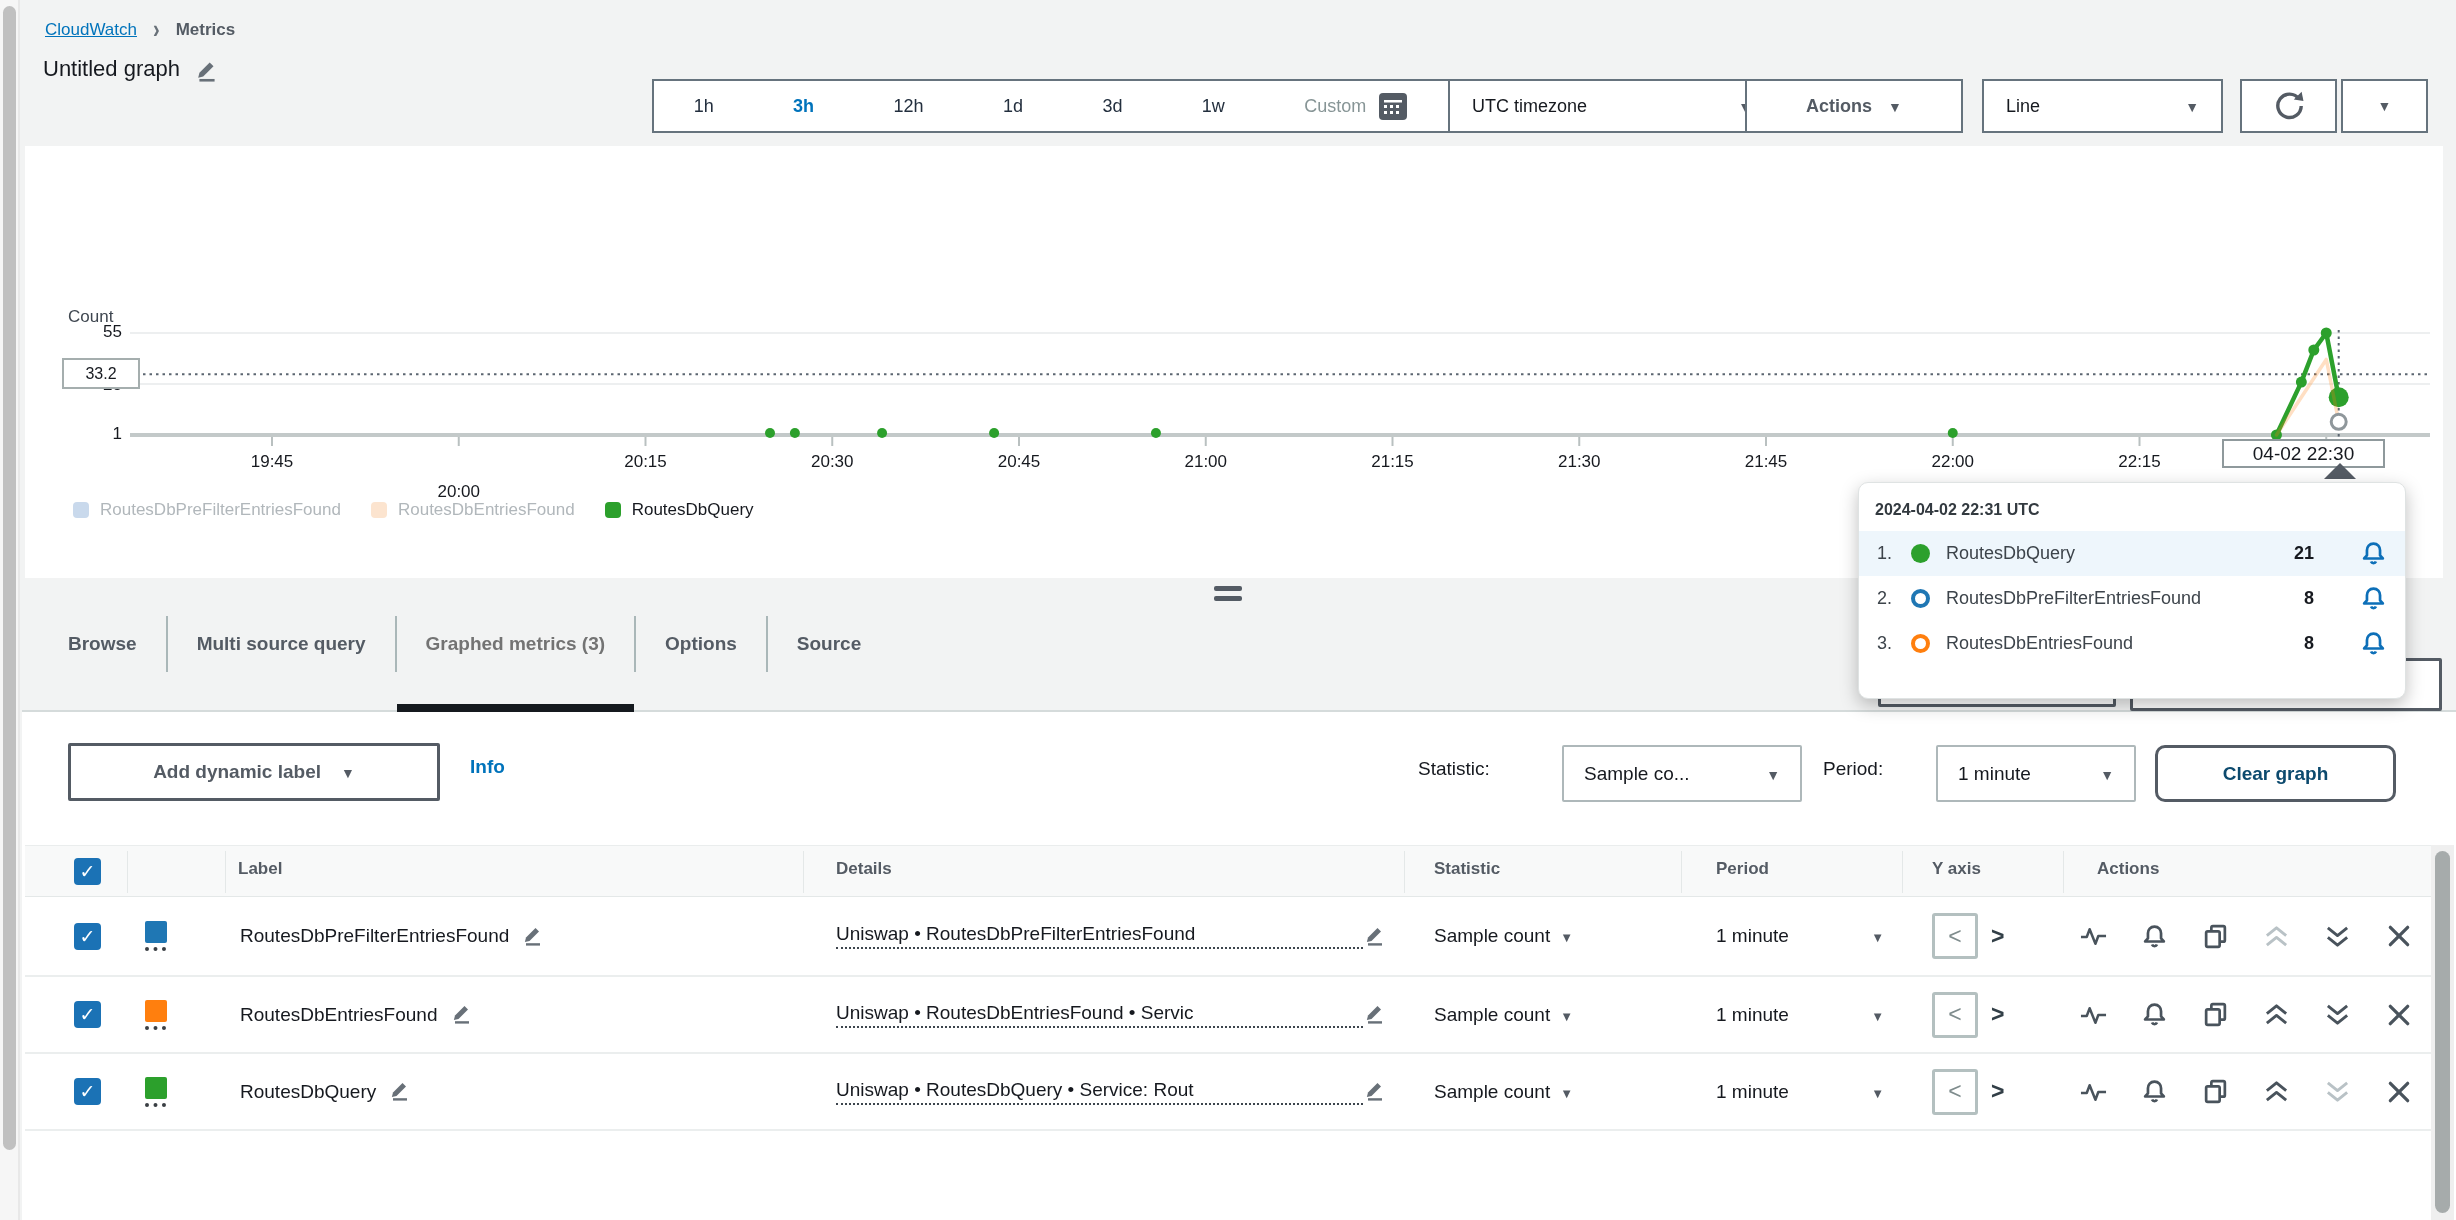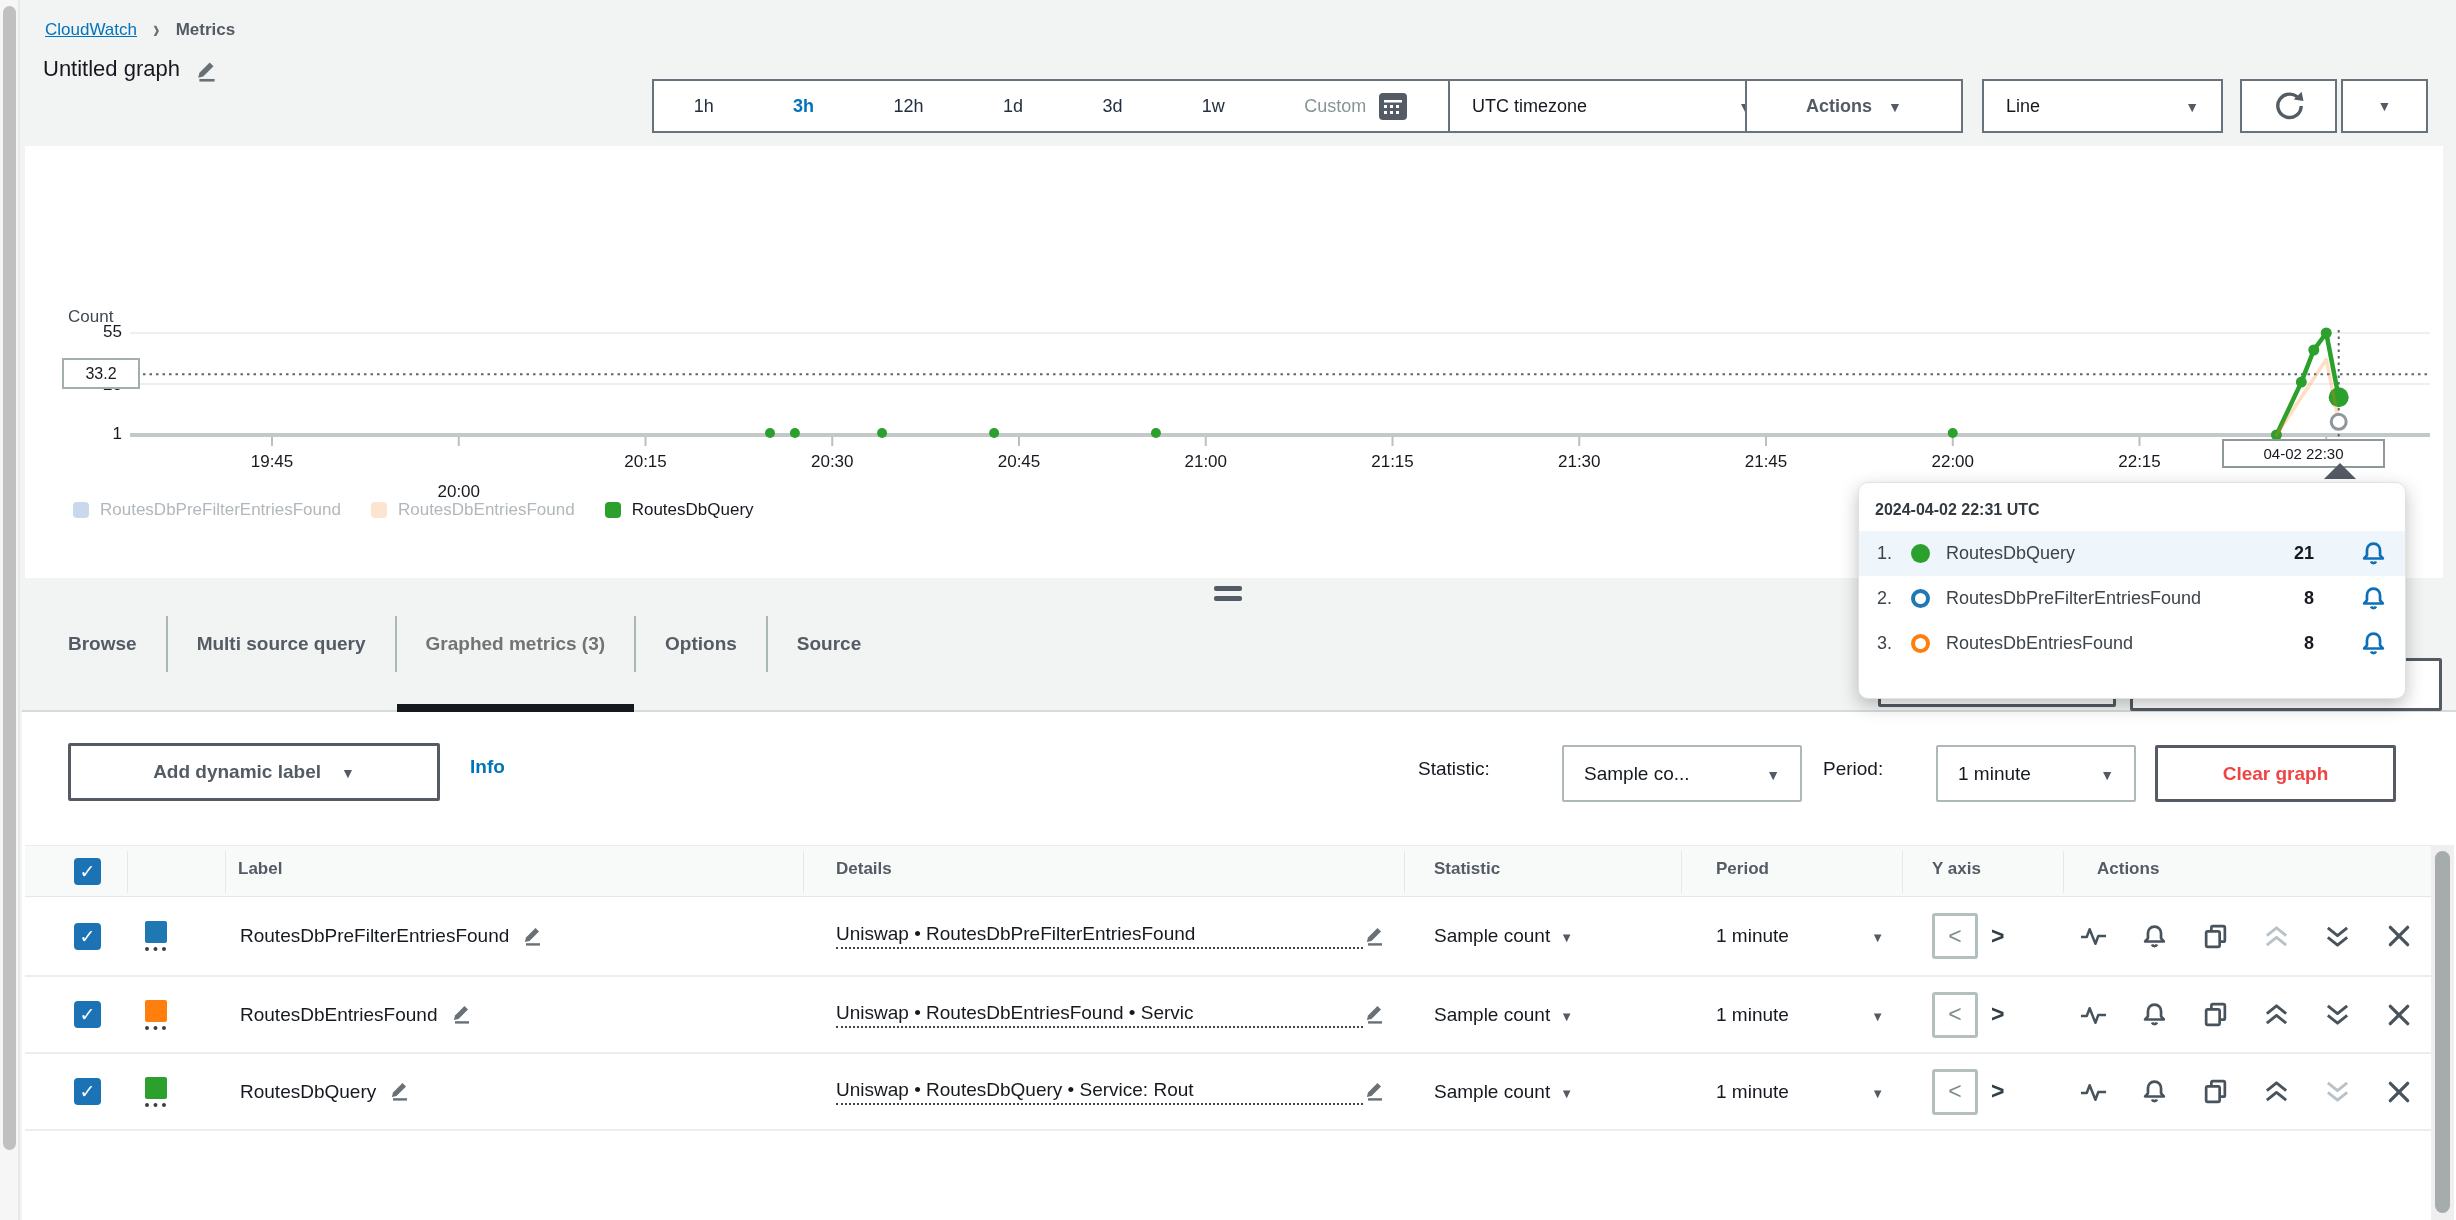--- a/index.html
+++ b/index.html
@@ -43,21 +43,21 @@
   #count-label { left:68px; top:260px; font-size:17px; color:#3f4750; z-index:6;margin-top:47px; }
   .ylab { position:absolute; left:52px; width:70px; text-align:right; font-size:17px; color:#16191f; z-index:6; }
   #ytick-0 { top:322px; } #ytick-1 { top:375px; } #ytick-2 { top:424px; }
   #crosshair-value { left:62px; top:358px; width:78px; height:31px; border:2px solid #a5aeae; background:#fff;
     display:flex; align-items:center; justify-content:center; font-size:16px; z-index:7; }
   .xlab { position:absolute; top:452px; width:110px; margin-left:-55px; text-align:center; font-size:17px; color:#16191f; z-index:6; }
   #legend { left:73px; top:500px; display:flex; gap:30px; align-items:center; z-index:6; }
   .legend-item { display:flex; align-items:center; gap:11px; font-size:17px; }
   .legend-swatch { width:16px; height:16px; border-radius:4px; }
   #hover-box { left:2222px; top:439px; width:163px; height:29px; border:2px solid #8f999c; background:#fff;
-    display:flex; align-items:center; justify-content:center; font-size:15px; z-index:8; }
+    display:flex; align-items:center; justify-content:center; font-size:19px; z-index:8; }
   #hover-arrow { left:2324px; top:463px; width:0; height:0; border-left:16px solid transparent;
     border-right:16px solid transparent; border-bottom:16px solid #545b64; z-index:9; }
 
   #resize-handle { left:1214px; top:586px; z-index:4; }
   #resize-handle .bar { width:28px; height:5px; background:#545b64; border-radius:2px; margin-bottom:5px; }
 
   
   #tabs-bar { left:22px; right:0; top:578px; height:134px; background:#f2f3f3; border-bottom:2px solid #d5dbdb; }
   #tabs { position:absolute; left:46px; top:0; height:100%; display:flex; align-items:center; }
   .tab { position:relative; height:100%; display:flex; align-items:center; padding:0 29px; font-size:19px; font-weight:700; color:#545b64; }
@@ -76,22 +76,22 @@
   
   #add-label-btn { left:68px; top:743px; width:372px; height:58px; background:#fff; border:3px solid #545b64; border-radius:2px;
     display:flex; align-items:center; justify-content:center; gap:20px; font-size:19px; font-weight:700; color:#545b64; }
   #info-link { left:470px; top:756px; font-size:19px; font-weight:700; color:#0073bb; }
   #stat-label { left:1418px; top:758px; font-size:19px; }
   .dropdown { position:absolute; top:745px; height:57px; background:#fff; border:2px solid #aeb8ba; border-radius:2px;
     display:flex; align-items:center; justify-content:space-between; padding:0 20px; font-size:19px; }
   #stat-dropdown { left:1562px; width:240px; }
   #period-label { left:1823px; top:758px; font-size:19px; }
   #period-dropdown { left:1936px; width:200px; }
-  #clear-graph-btn { left:2155px; top:745px; width:241px; height:57px; background:#fff; border:3px solid #545b64; border-radius:2px;
-    display:flex; align-items:center; justify-content:center; font-size:19px; font-weight:700; color:#ef4444; }
+  #clear-graph-btn { left:2155px; top:745px; width:241px; height:57px; background:#fff; border:3px solid #545b64; border-radius:10px;
+    display:flex; align-items:center; justify-content:center; font-size:19px; font-weight:700; color:#0c4a6e; }
 
   
   #thead { left:25px; top:845px; width:2407px; height:52px; background:#f8f9f9; border-top:1px solid #eaeded; border-bottom:1px solid #e4e8e8; }
   .hcell { position:absolute; top:13px; font-size:17px; font-weight:700; color:#545b64; }
   .hdiv { position:absolute; top:5px; width:1px; height:42px; background:#e4e8e8; }
   .checkbox { width:27px; height:27px; background:#1b72b5; border-radius:4px; display:flex; align-items:center; justify-content:center; }
   .checkbox::after { content:"✓"; color:#fff; font-size:19px; font-weight:700; }
   .trow { position:absolute; left:25px; width:2407px; background:#fff; border-bottom:2px solid #ebeeee; }
   #trow-0 { top:897px; height:80px; } #trow-1 { top:977px; height:77px; } #trow-2 { top:1054px; height:77px; }
   .cell { position:absolute; top:0; height:100%; display:flex; align-items:center; }

